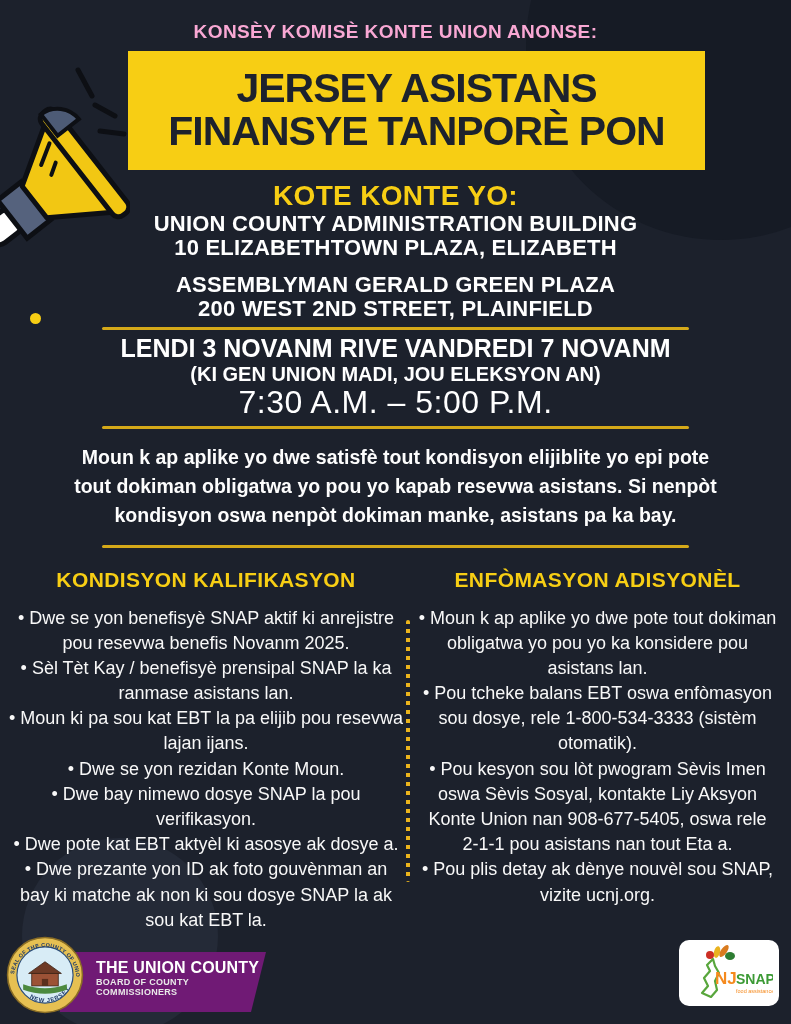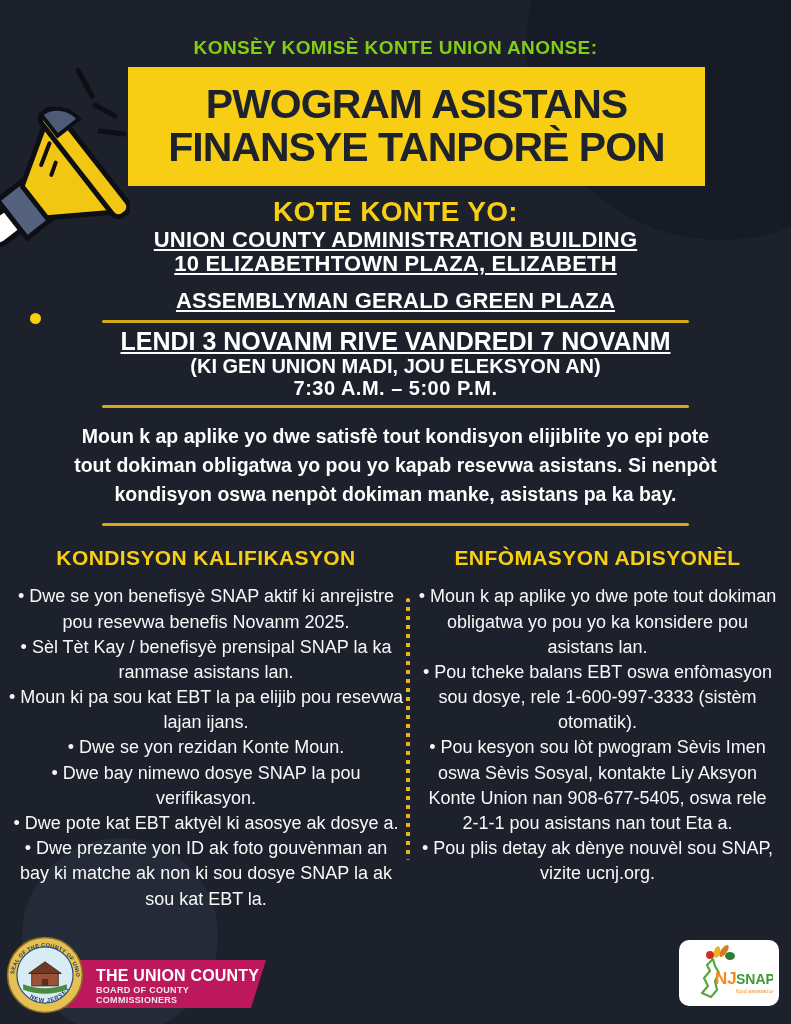--- a/index.html
+++ b/index.html
@@ -8,66 +8,66 @@
     font-family:"Liberation Sans",sans-serif;color:#ffffff;
   }
   .poster{position:relative;width:791px;height:1024px;}
   .bg-circle{position:absolute;border-radius:50%;z-index:-1;}
   .bg-circle.tr{right:-125px;top:-150px;width:390px;height:390px;background:#161b25;}
   .bg-circle.bl{left:22px;top:838px;width:196px;height:196px;background:#242a37;}
 
   .megaphone{position:absolute;left:-8px;top:58px;width:138px;height:228px;}
 
   .announcer{
-    text-align:center;padding-top:37px;color:#84cc16;font-weight:700;
+    text-align:center;padding-top:21px;color:#f9a8d4;font-weight:700;
     font-size:19px;letter-spacing:.4px;
   }
   .title-box{
     width:577px;margin-left:128px;margin-top:8px;background:#f7ce14;
     text-align:center;padding:16px 0 18px;
   }
   .title-line{
     font-size:41px;font-weight:700;color:#1d222d;line-height:1.04;letter-spacing:-1px;
   }
 
   .locations{text-align:center;margin-top:10px;}
   .loc-heading{color:#f7ce14;font-size:28px;font-weight:700;letter-spacing:.3px;line-height:1.15;}
-  .loc-name,.loc-addr{font-size:22px;font-weight:700;line-height:1.08;letter-spacing:.2px;text-decoration:underline;}
+  .loc-name,.loc-addr{font-size:22px;font-weight:700;line-height:1.08;letter-spacing:.2px;}
   .loc-gap{height:13px;}
 
   .side-dot{position:absolute;left:30px;top:313px;width:11px;height:11px;border-radius:50%;background:#f7ce14;}
 
   .rule{width:587px;height:3px;background:#d5a919;margin:0 auto;border-radius:2px;}
   .rule.r1{margin-top:7px;}
 
   .schedule{text-align:center;padding:5px 0 5px;}
-  .sch1{font-size:25px;font-weight:700;line-height:1.1;text-decoration:underline;}
+  .sch1{font-size:25px;font-weight:700;line-height:1.1;}
   .sch2{font-size:20px;font-weight:700;line-height:1.1;}
-  .sch3{font-size:20px;font-weight:700;line-height:1.12;letter-spacing:.5px;}
+  .sch3{font-size:32px;font-weight:400;line-height:1.12;letter-spacing:.5px;}
 
   .notice{
     width:656px;margin:14px auto;text-align:center;
     font-size:19.5px;font-weight:600;line-height:1.5;color:#fdfdfd;
   }
 
   .columns{display:flex;margin-top:20px;padding:0 8px;align-items:flex-start;}
   .col{text-align:center;}
   .col-left{width:396px;}
   .col-right{flex:1;padding:0 6px;text-align:center;}
   .col-heading{color:#f7ce14;font-size:21px;font-weight:700;letter-spacing:.4px;margin-bottom:14px;}
   .bullet{font-size:18px;line-height:1.4;margin:0;color:#f8f8f8;}
   .divider{
     width:4px;height:262px;margin:52px 2px 0;border-radius:2px;
     background:repeating-linear-gradient(to bottom,#ecb51c 0 4px,transparent 4px 9px);
   }
 
   .footer{position:absolute;left:0;right:0;bottom:0;height:96px;}
   .seal{position:absolute;left:6px;top:8px;width:78px;height:78px;z-index:2;}
   .county-banner{
-    position:absolute;left:60px;top:32px;width:206px;height:48px;background:#be185d;
+    position:absolute;left:60px;top:24px;width:206px;height:60px;background:#701a75;
     clip-path:polygon(0 0,100% 0,calc(100% - 15px) 100%,0 100%);
     padding:7px 0 0 36px;box-sizing:border-box;z-index:1;
   }
   .cb1{font-size:16px;font-weight:700;letter-spacing:.2px;color:#ffffff;line-height:1.15;}
   .cb2{font-size:9px;font-weight:700;letter-spacing:.3px;color:#e9e9e9;}
   .njsnap-card{
     position:absolute;right:12px;top:12px;width:100px;height:66px;background:#ffffff;
     border-radius:10px;display:flex;align-items:center;
   }
   .njsnap-svg{width:94px;height:60px;}
@@ -91,30 +91,31 @@
       <line x1="68" y1="118" x2="79" y2="111" stroke="#0d0f14" stroke-width="4" stroke-linecap="round"></line>
     </g>
     <line x1="86" y1="12" x2="100" y2="38" stroke="#0d0f14" stroke-width="5" stroke-linecap="round"></line>
     <line x1="103" y1="47" x2="123" y2="58" stroke="#0d0f14" stroke-width="5" stroke-linecap="round"></line>
     <line x1="108" y1="73" x2="132" y2="76" stroke="#0d0f14" stroke-width="5" stroke-linecap="round"></line>
   </svg>
 
   <div class="announcer">KONSÈY KOMISÈ KONTE UNION ANONSE:</div>
 
   <div class="title-box">
-    <div class="title-line">PWOGRAM ASISTANS</div>
+    <div class="title-line">JERSEY ASISTANS</div>
     <div class="title-line">FINANSYE TANPORÈ PON</div>
   </div>
 
   <div class="locations">
     <div class="loc-heading">KOTE KONTE YO:</div>
     <div class="loc-name">UNION COUNTY ADMINISTRATION BUILDING</div>
     <div class="loc-addr">10 ELIZABETHTOWN PLAZA, ELIZABETH</div>
     <div class="loc-gap"></div>
     <div class="loc-name">ASSEMBLYMAN GERALD GREEN PLAZA</div>
+    <div class="loc-addr">200 WEST 2ND STREET, PLAINFIELD</div>
   </div>
 
   <div class="side-dot"></div>
 
   <div class="rule r1"></div>
 
   <div class="schedule">
     <div class="sch1">LENDI 3 NOVANM RIVE VANDREDI 7 NOVANM</div>
     <div class="sch2">(KI GEN UNION MADI, JOU ELEKSYON AN)</div>
     <div class="sch3">7:30 A.M. – 5:00 P.M.</div>
@@ -136,21 +137,21 @@
       <p class="bullet">• Dwe bay nimewo dosye SNAP la pou verifikasyon.</p>
       <p class="bullet">• Dwe pote kat EBT aktyèl ki asosye ak dosye a.</p>
       <p class="bullet">• Dwe prezante yon ID ak foto gouvènman an bay ki matche ak non ki sou dosye SNAP la ak sou kat EBT la.</p>
     </div>
 
     <div class="divider"></div>
 
     <div class="col col-right">
       <div class="col-heading">ENFÒMASYON ADISYONÈL</div>
       <p class="bullet">• Moun k ap aplike yo dwe pote tout dokiman obligatwa yo pou yo ka konsidere pou asistans lan.</p>
-      <p class="bullet">• Pou tcheke balans EBT oswa enfòmasyon sou dosye, rele 1-600-997-3333 (sistèm otomatik).</p>
+      <p class="bullet">• Pou tcheke balans EBT oswa enfòmasyon sou dosye, rele 1-800-534-3333 (sistèm otomatik).</p>
       <p class="bullet">• Pou kesyon sou lòt pwogram Sèvis Imen oswa Sèvis Sosyal, kontakte Liy Aksyon Konte Union nan 908-677-5405, oswa rele 2-1-1 pou asistans nan tout Eta a.</p>
       <p class="bullet">• Pou plis detay ak dènye nouvèl sou SNAP, vizite ucnj.org.</p>
     </div>
   </div>
 
   <div class="footer">
 
     <svg class="seal" viewBox="0 0 100 100" aria-hidden="true">
       <circle cx="50" cy="50" r="48" fill="#e6c052" stroke="#8a6d25" stroke-width="2"></circle>
       <circle cx="50" cy="50" r="36" fill="#d8ecf6" stroke="#2a4d7c" stroke-width="1.5"></circle>

